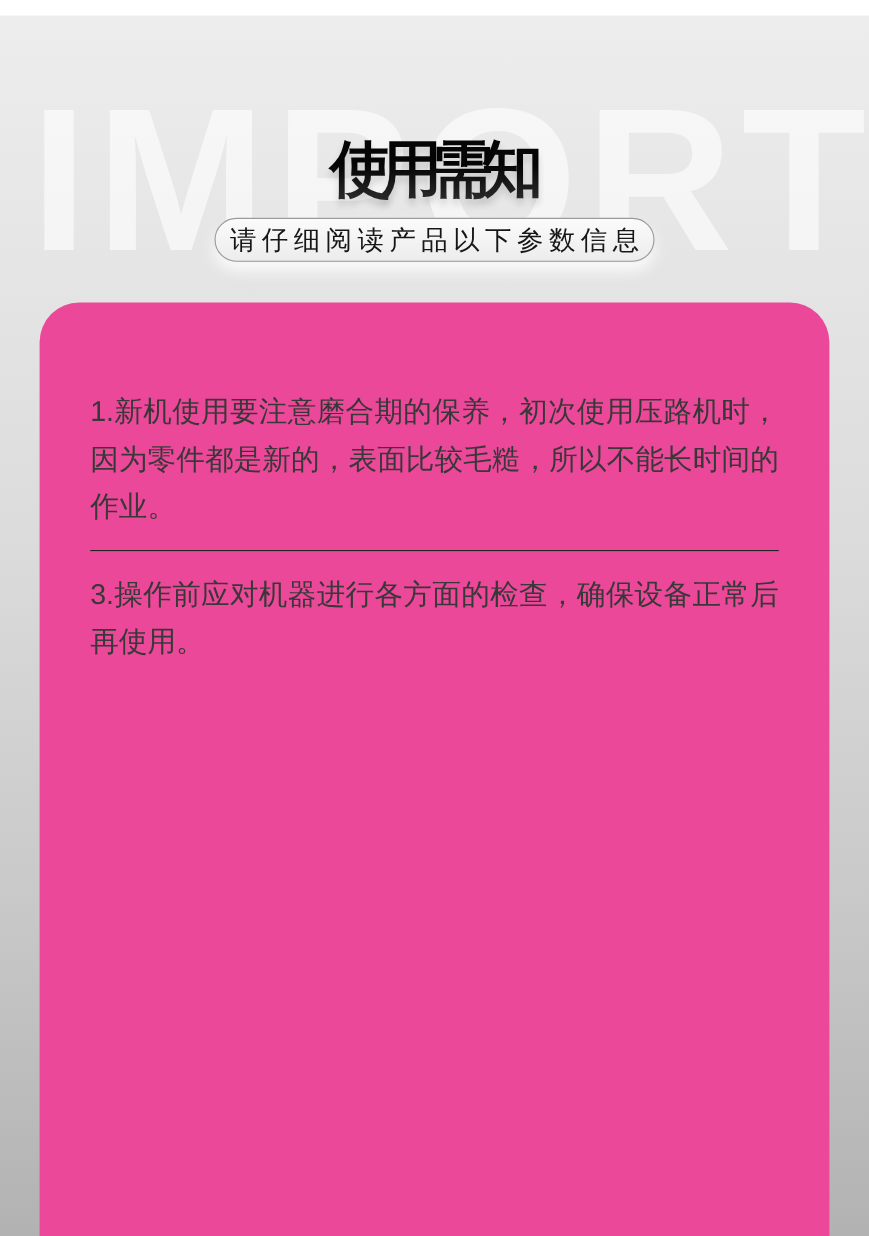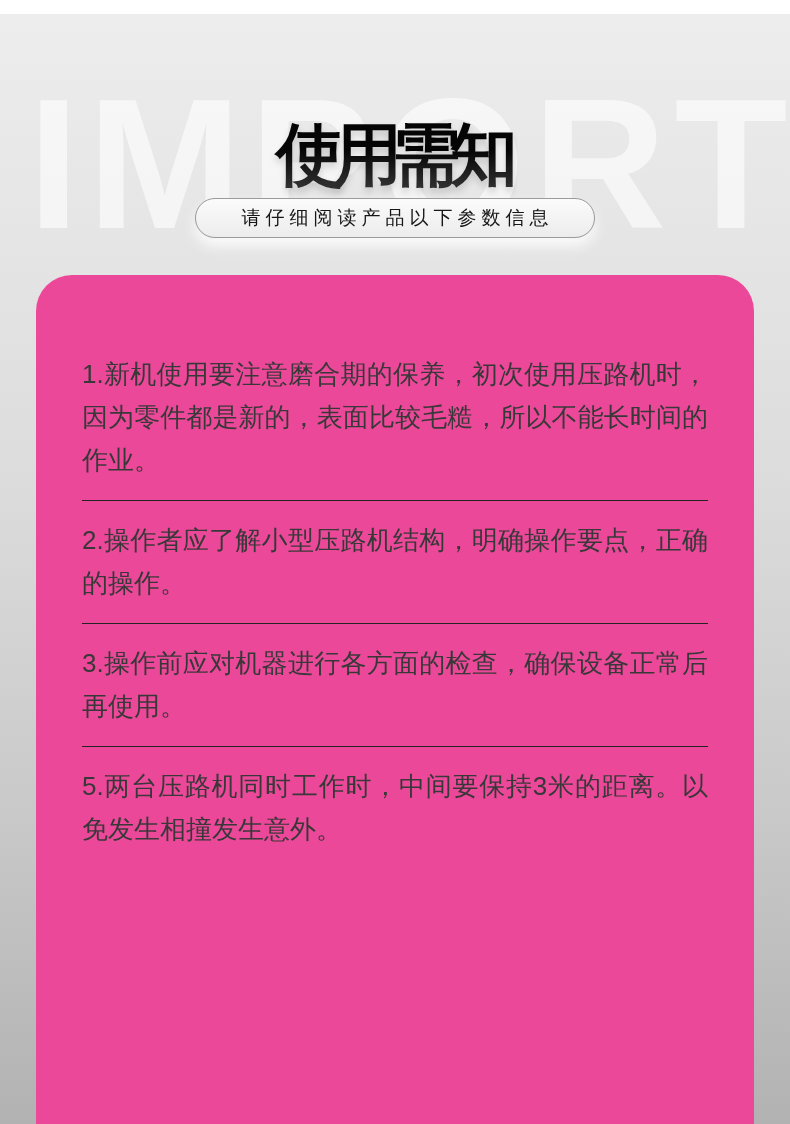--- a/index.html
+++ b/index.html
@@ -54,21 +54,21 @@
     white-space: nowrap;
     color: rgba(255, 255, 255, 0.6);
     user-select: none;
   }
 
   .title {
     position: absolute;
     left: 0; right: 0;
     top: 97px;
     text-align: center;
-    font-size: 68px;
+    font-size: 56px;
     line-height: 86px;
     font-weight: 900;
     letter-spacing: -10px;
     padding-right: 6px; 
     color: #101010;
     text-shadow: 0 5px 7px rgba(0,0,0,0.15);
   }
   @supports (-webkit-background-clip: text) {
     .title {
       background: linear-gradient(180deg, #060606 45%, #414141 100%);
@@ -87,21 +87,21 @@
     height: 40px;
     border: 1.5px solid #9b9b9b;
     border-radius: 21px;
     background: linear-gradient(180deg, #fbfbfb 0%, #ececec 100%);
     box-shadow: 0 8px 14px rgba(255,255,255,0.85), 0 1px 2px rgba(0,0,0,0.06);
     display: flex;
     align-items: center;
     justify-content: center;
   }
   .subtitle-text {
-    font-size: 19px;
+    font-size: 24px;
     letter-spacing: 5px;
     padding-left: 5px; 
     font-weight: 500;
     color: #161616;
     white-space: nowrap;
   }
 
   
   .notes-card {
     position: absolute;
@@ -138,18 +138,16 @@
   <div class="header">
     <div class="watermark">IMPORT</div>
     <div class="title">使用需知</div>
     <div class="subtitle-pill">
       <span class="subtitle-text">请仔细阅读产品以下参数信息</span>
     </div>
   </div>
 
   <div class="notes-card">
     <div class="note-item">1.新机使用要注意磨合期的保养，初次使用压路机时，因为零件都是新的，表面比较毛糙，所以不能长时间的作业。</div>
-    <div class="note-item">2.操作者应了解小型压路机结构，明确操作要点，正确的操作。</div>
     <div class="note-item">3.操作前应对机器进行各方面的检查，确保设备正常后再使用。</div>
-    <div class="note-item">5.两台压路机同时工作时，中间要保持3米的距离。以免发生相撞发生意外。</div>
   </div>
 
 </div>
 
 </body></html>

